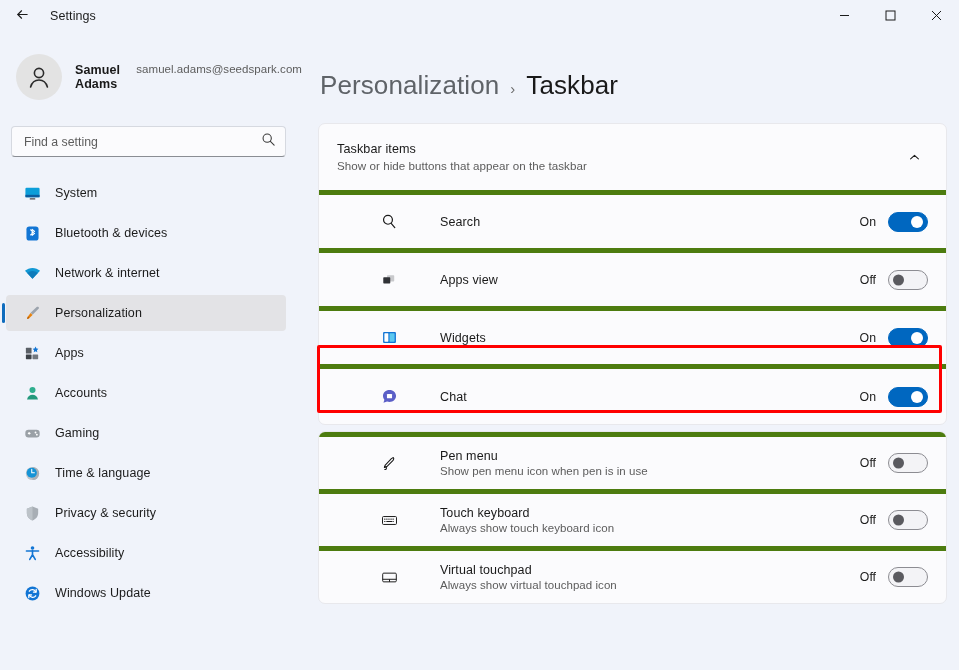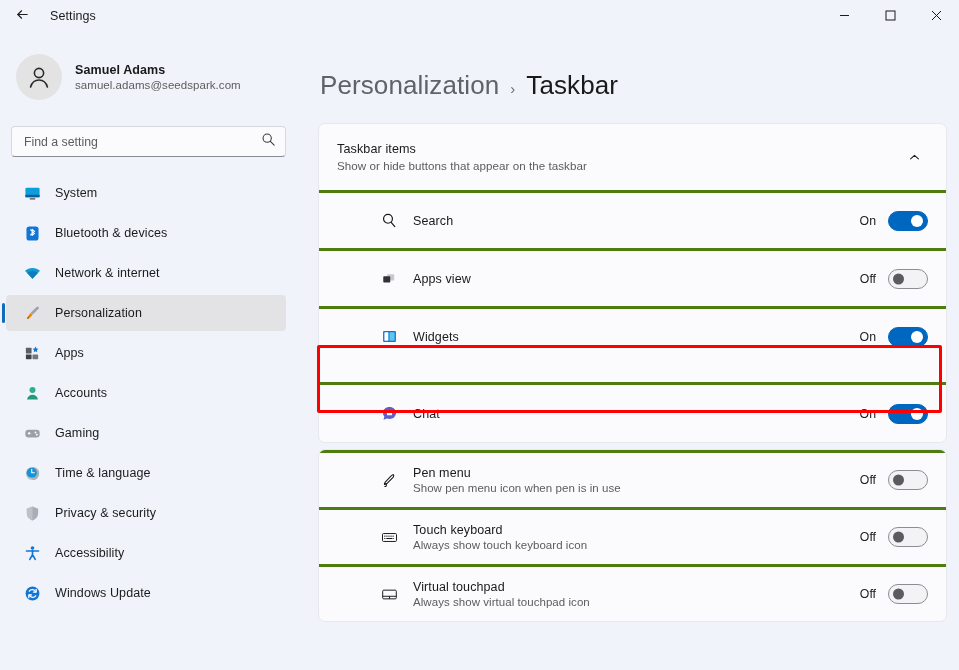--- a/index.html
+++ b/index.html
@@ -48,21 +48,21 @@
   }
   .account {
     display: flex; align-items: center; gap: 13px;
     padding: 6px 0 0 16px; height: 64px;
   }
   .avatar {
     width: 46px; height: 46px; border-radius: 50%;
     background: #E3E3E3; display: flex; align-items: center; justify-content: center;
     flex: 0 0 46px;
   }
-  .acct-text { display: flex; flex-direction: column; gap: 2px; min-width: 0; }
+  .acct-text { display: flex; flex-direction: row; gap: 2px; min-width: 0; }
   .acct-name { font-size: 12.5px; font-weight: bold; color: #191919; letter-spacing: .1px; }
   .acct-mail { font-size: 11.5px; color: #5C5C5C; letter-spacing: .05px; }
 
   .searchbox {
     margin: 20px 16px 0 11px;
     height: 31px;
     background: #FBFBFD;
     border: 1px solid #D6D9E0;
     border-bottom: 1px solid #8A8D93;
     border-radius: 4px;
@@ -119,22 +119,23 @@
   }
   .card-head-text { display: flex; flex-direction: column; gap: 3px; flex: 1 1 auto; }
   .card-title { font-size: 12.6px; color: #191919; letter-spacing: .1px; }
   .card-sub { font-size: 11.6px; color: #5C5C5C; letter-spacing: .05px; }
   .chev { width: 28px; display: flex; align-items: center; justify-content: center; }
 
   .row {
     display: flex; align-items: center;
     padding: 0 18px 0 60px;
     min-height: 58px;
-    border-top: 3px solid #4d7c0f;
+    border-top: 5px solid #4d7c0f;
     position: relative;
+    gap: 27px;
   }
   .row-icon { width: 20px; flex: 0 0 20px; display: flex; align-items: center; justify-content: center; margin-right: 14px; }
   .row-text { display: flex; flex-direction: column; gap: 2px; flex: 1 1 auto; }
   .row-label { font-size: 12.5px; color: #191919; letter-spacing: .1px; }
   .row-sub { font-size: 11.5px; color: #5C5C5C; letter-spacing: .05px; }
 
   .toggle-wrap { display: flex; align-items: center; gap: 12px; flex: 0 0 auto; }
   .toggle-state { font-size: 12.3px; color: #1B1B1B; min-width: 20px; text-align: right; }
   .switch {
     width: 40px; height: 20px; border-radius: 10px;
@@ -418,21 +419,21 @@
             <div class="row-label">Widgets</div>
           </div>
           <div class="toggle-wrap">
             <span class="toggle-state">On</span>
             <div class="switch on">
                 <span class="knob"></span>
               </div>
           </div>
         </div>
 
-        <div class="row" style="min-height:60px;margin-top:18px;">
+        <div class="row" style="min-height:60px;">
           <span class="row-icon">
             <svg width="17" height="17" viewBox="0 0 18 18">
               <path d="M9 2.2c4 0 6.9 2.8 6.9 6.3 0 3.5-2.9 6.3-6.9 6.3-.9 0-1.8-.15-2.6-.45L2.6 15.6l1-3.1A6.1 6.1 0 0 1 2.1 8.5C2.1 5 5 2.2 9 2.2z" fill="#5B5FC7"></path>
               <rect x="6.3" y="6.3" width="5.4" height="4.6" rx=".7" fill="#fff"></rect>
             </svg>
           </span>
           <div class="row-text">
             <div class="row-label">Chat</div>
           </div>
           <div class="toggle-wrap">

